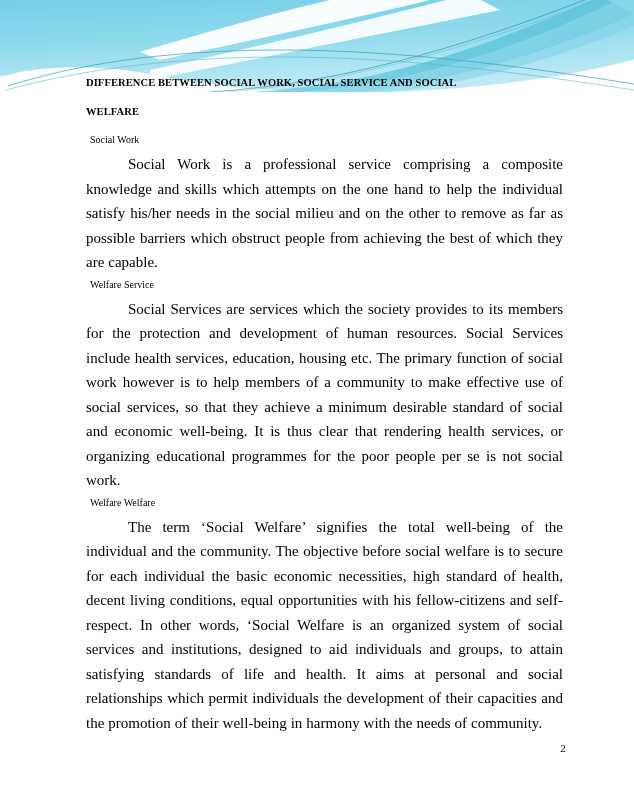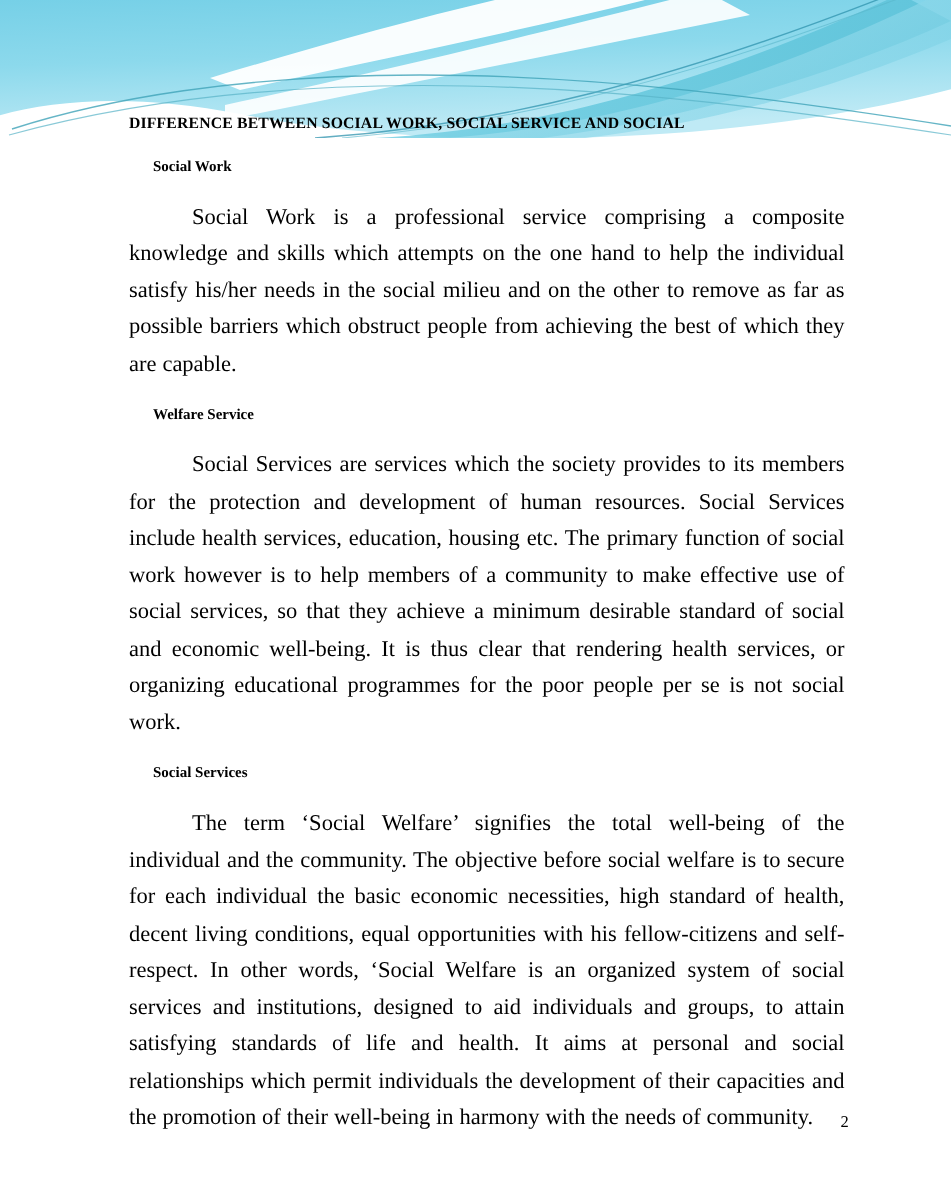--- a/index.html
+++ b/index.html
@@ -54,22 +54,22 @@
     margin: 0;
     padding: 0;
   }
   .doc-title .title-line2 {
     display: block;
     margin-top: 18px;
   }
 
   .section-heading {
     font-size: 10px;
-    font-weight: bold;
-    margin: 16px;
+    font-weight: normal;
+    margin: 4px;
     padding: 0;
     line-height: 1.1;
   }
   .heading-gap-top { margin-top: 17px; }
 
   p.body-text {
     font-size: 15px;
     line-height: 24.5px;
     text-align: justify;
     text-justify: inter-word;
@@ -132,27 +132,28 @@
 
     <path d="M -10,92 L 644,92 L 644,88 C 520,96 300,100 150,92 Z" fill="#ffffff" opacity="0.0"></path>
   </svg>
 </div>
 
 <div class="doc">
   <div class="content">
 
     <div class="doc-title">
       <span>DIFFERENCE BETWEEN SOCIAL WORK, SOCIAL SERVICE AND SOCIAL</span>
+      <span class="title-line2">WELFARE</span>
     </div>
 
     <div class="section-heading heading-gap-top">Social Work</div>
     <p class="body-text after-heading">Social Work is a professional service comprising a composite knowledge and skills which attempts on the one hand to help the individual satisfy his/her needs in the social milieu and on the other to remove as far as possible barriers which obstruct people from achieving the best of which they are capable.</p>
 
     <div class="section-heading">Welfare Service</div>
     <p class="body-text after-heading">Social Services are services which the society provides to its members for the protection and development of human resources. Social Services include health services, education, housing etc. The primary function of social work however is to help members of a community to make effective use of social services, so that they achieve a minimum desirable standard of social and economic well-being. It is thus clear that rendering health services, or organizing educational programmes for the poor people per se is not social work.</p>
 
-    <div class="section-heading">Social Services</div>
+    <div class="section-heading">Welfare Welfare</div>
     <p class="body-text after-heading">The term ‘Social Welfare’ signifies the total well-being of the individual and the community. The objective before social welfare is to secure for each individual the basic economic necessities, high standard of health, decent living conditions, equal opportunities with his fellow-citizens and self-respect. In other words, ‘Social Welfare is an organized system of social services and institutions, designed to aid individuals and groups, to attain satisfying standards of life and health. It aims at personal and social relationships which permit individuals the development of their capacities and the promotion of their well-being in harmony with the needs of community.</p>
 
   </div>
 
   <div class="page-number">2</div>
 </div>
 
 </body></html>

